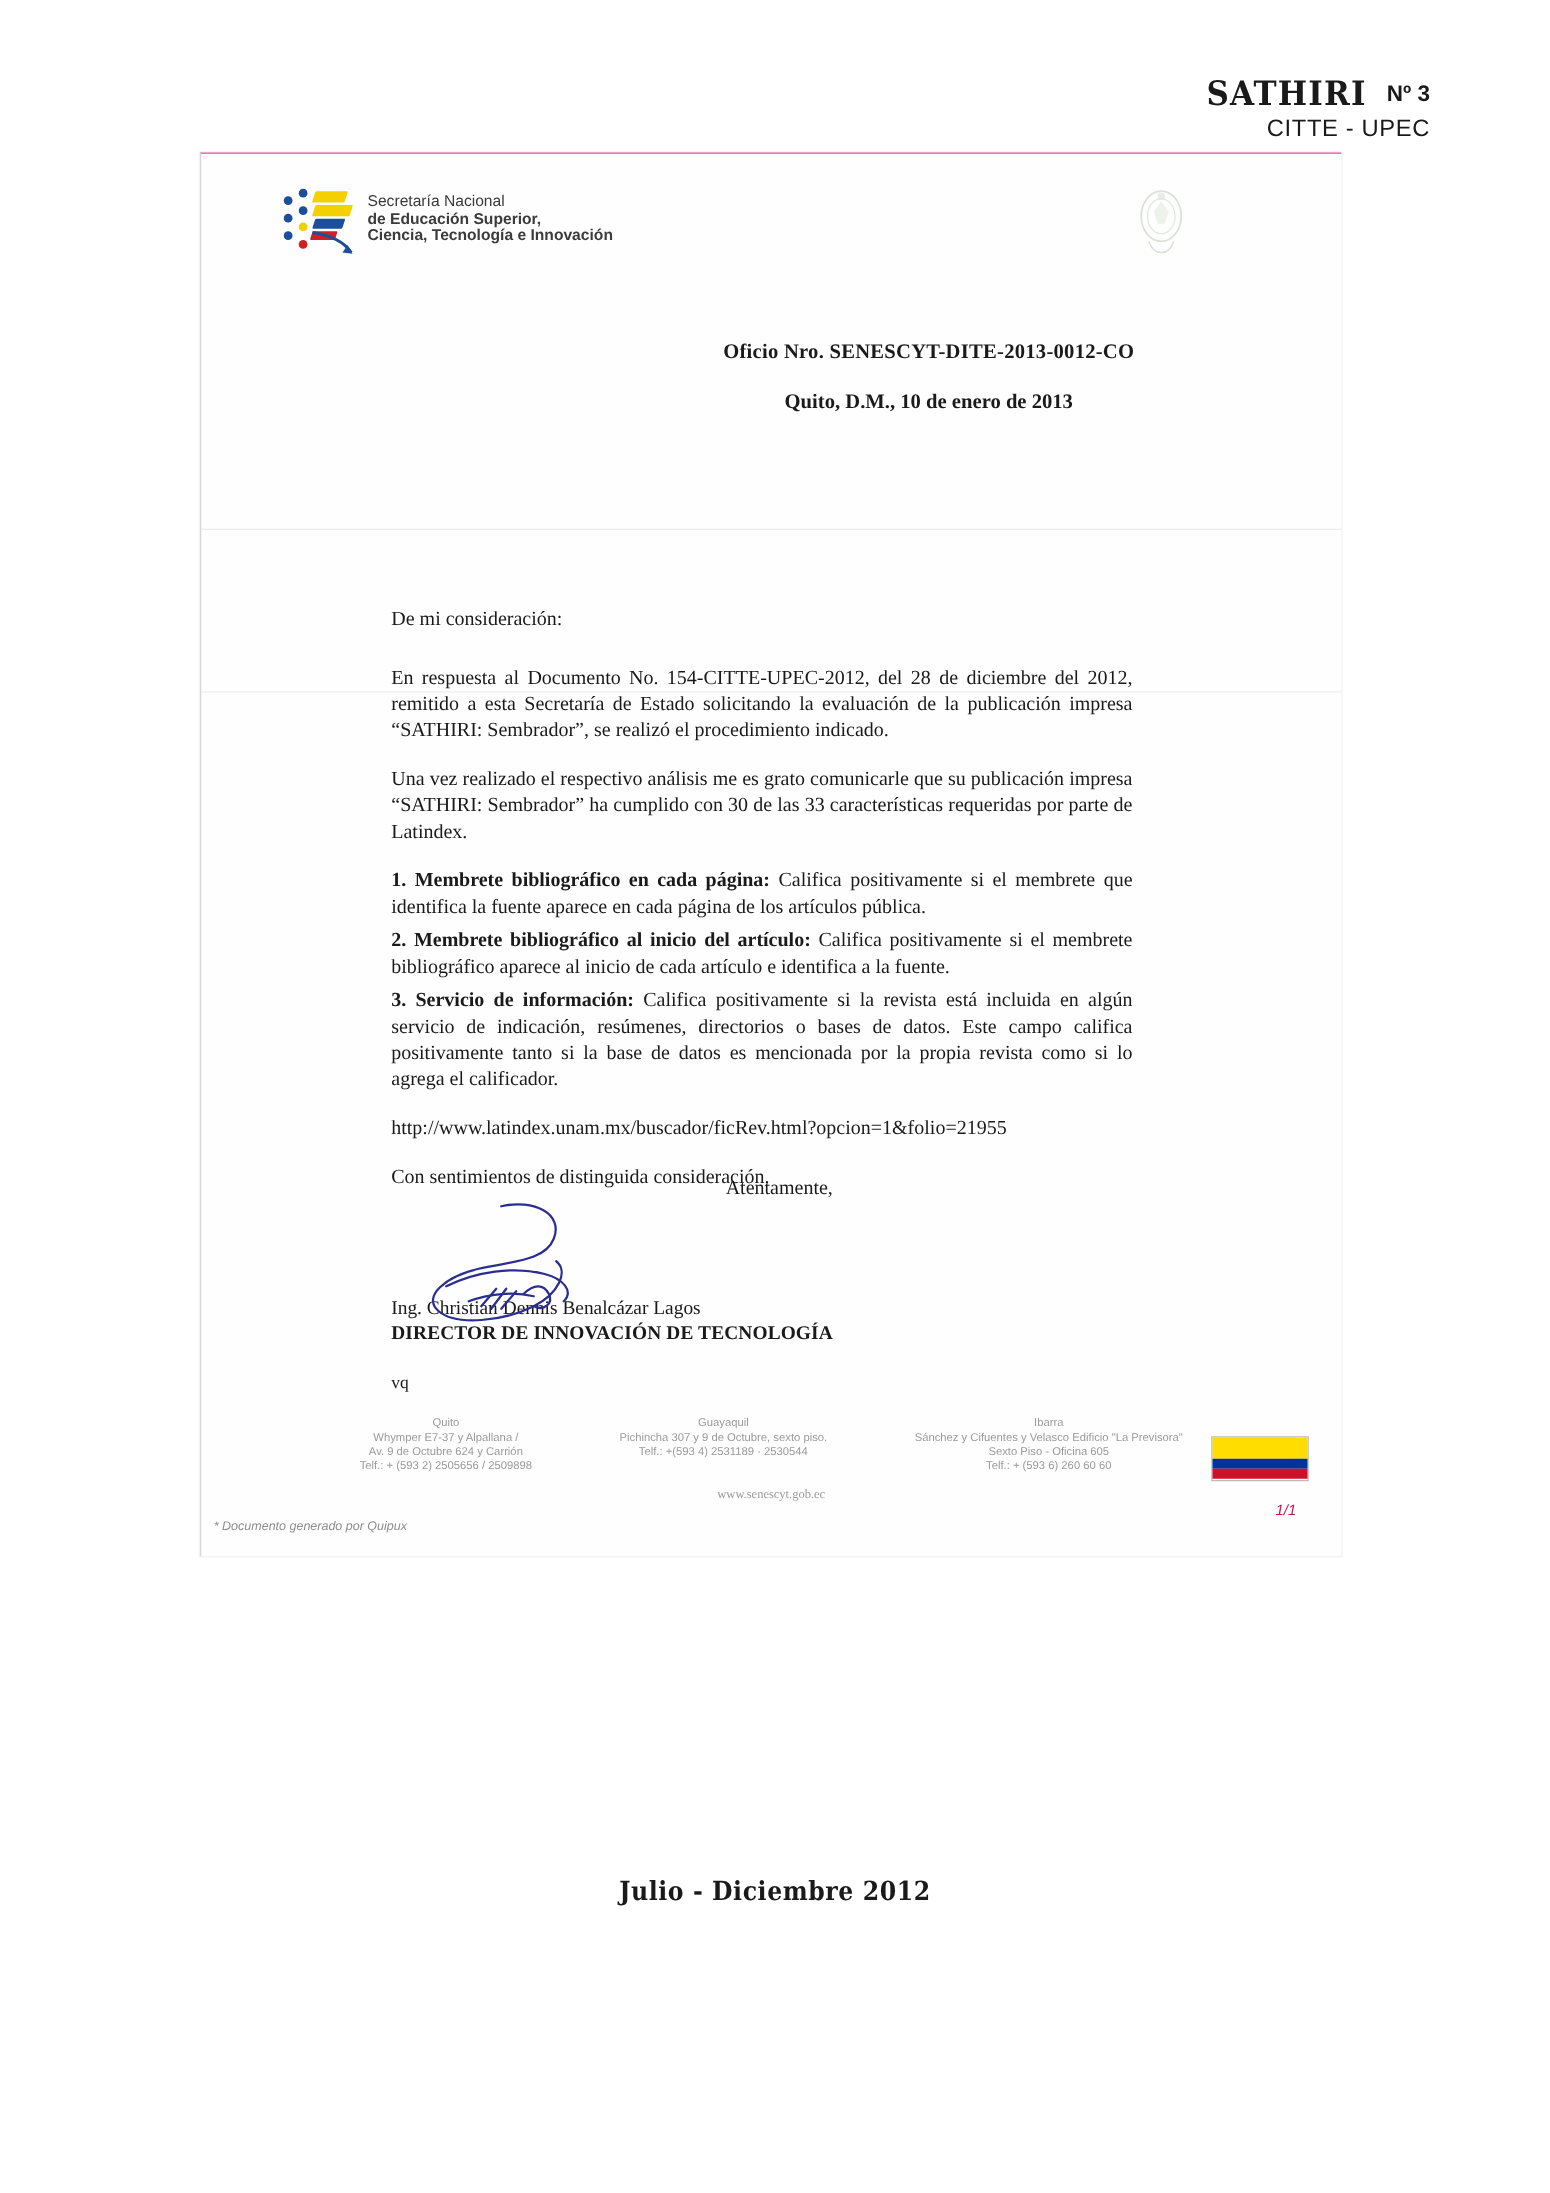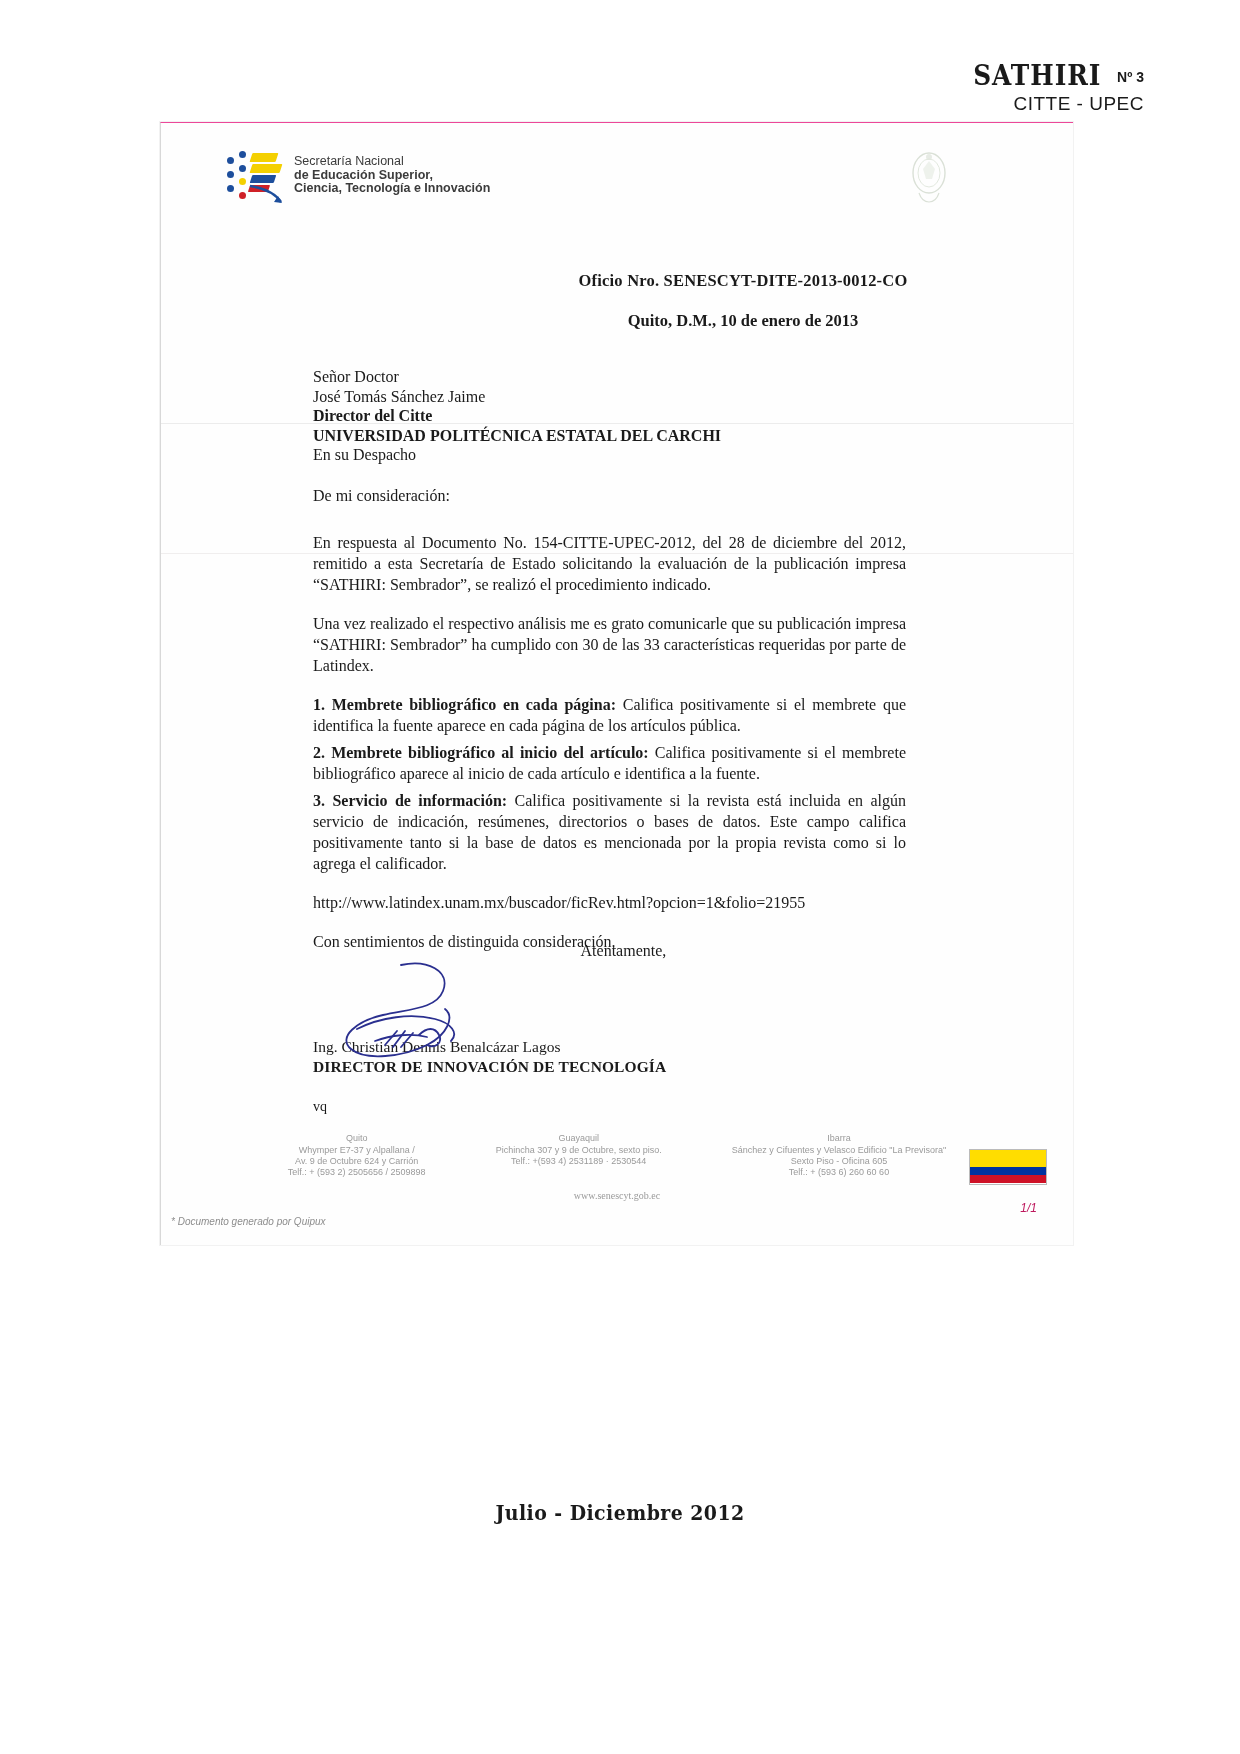--- a/index.html
+++ b/index.html
@@ -27,21 +27,21 @@
     font-weight: bold;
     font-size: 27px;
     letter-spacing: 1px;
     display: inline-block;
     transform: scaleX(0.92);
     transform-origin: right center;
   }
   .running-head .issue-no {
     font-family: "Liberation Sans", sans-serif;
     font-weight: bold;
-    font-size: 14px;
+    font-size: 18px;
     margin-left: 16px;
     vertical-align: 3px;
   }
   .running-head .subtitle {
     font-family: "Liberation Sans", sans-serif;
     font-size: 19px;
     margin-top: 2px;
     letter-spacing: 0.5px;
   }
 
@@ -285,27 +285,20 @@
     <ellipse cx="26" cy="24" rx="16" ry="20" fill="none" stroke="#5d7a4e" stroke-width="1.4"></ellipse>
     <ellipse cx="26" cy="24" rx="11" ry="14" fill="none" stroke="#7d9a6e" stroke-width="1"></ellipse>
     <path d="M16 44 C20 56 32 56 36 44" fill="none" stroke="#5d7a4e" stroke-width="1.2"></path>
     <path d="M20 20 L26 12 L32 20 L29 30 L23 30 Z" fill="#8aa77c" opacity="0.6"></path>
     <circle cx="26" cy="8" r="3" fill="#6d8a5e" opacity="0.7"></circle>
   </svg>
 
   <div class="doc-ref">Oficio Nro. SENESCYT-DITE-2013-0012-CO</div>
   <div class="doc-date">Quito, D.M., 10 de enero de 2013</div>
 
-  <div class="addressee">
-    <div>Señor Doctor</div>
-    <div>José Tomás Sánchez Jaime</div>
-    <div class="b">Director del Citte</div>
-    <div class="b">UNIVERSIDAD POLITÉCNICA ESTATAL DEL CARCHI</div>
-    <div>En su Despacho</div>
-  </div>
 
   <div class="body-col">
     <p class="salutation">De mi consideración:</p>
     <p>En respuesta al Documento No. 154-CITTE-UPEC-2012, del 28 de diciembre del 2012, remitido a esta Secretaría de Estado solicitando la evaluación de la publicación impresa “SATHIRI: Sembrador”, se realizó el procedimiento indicado.</p>
     <p>Una vez realizado el respectivo análisis me es grato comunicarle que su publicación impresa “SATHIRI: Sembrador” ha cumplido con 30 de las 33 características requeridas por parte de Latindex.</p>
 
     <p class="tight"><span class="b">1. Membrete bibliográfico en cada página:</span><span> Califica positivamente si el membrete que identifica la fuente aparece en cada página de los artículos pública.</span></p>
     <p class="tight"><span class="b">2. Membrete bibliográfico al inicio del artículo:</span><span> Califica positivamente si el membrete bibliográfico aparece al inicio de cada artículo e identifica a la fuente.</span></p>
     <p><span class="b">3. Servicio de información:</span><span> Califica positivamente si la revista está incluida en algún servicio de indicación, resúmenes, directorios o bases de datos. Este campo califica positivamente tanto si la base de datos es mencionada por la propia revista como si lo agrega el calificador.</span></p>
 

